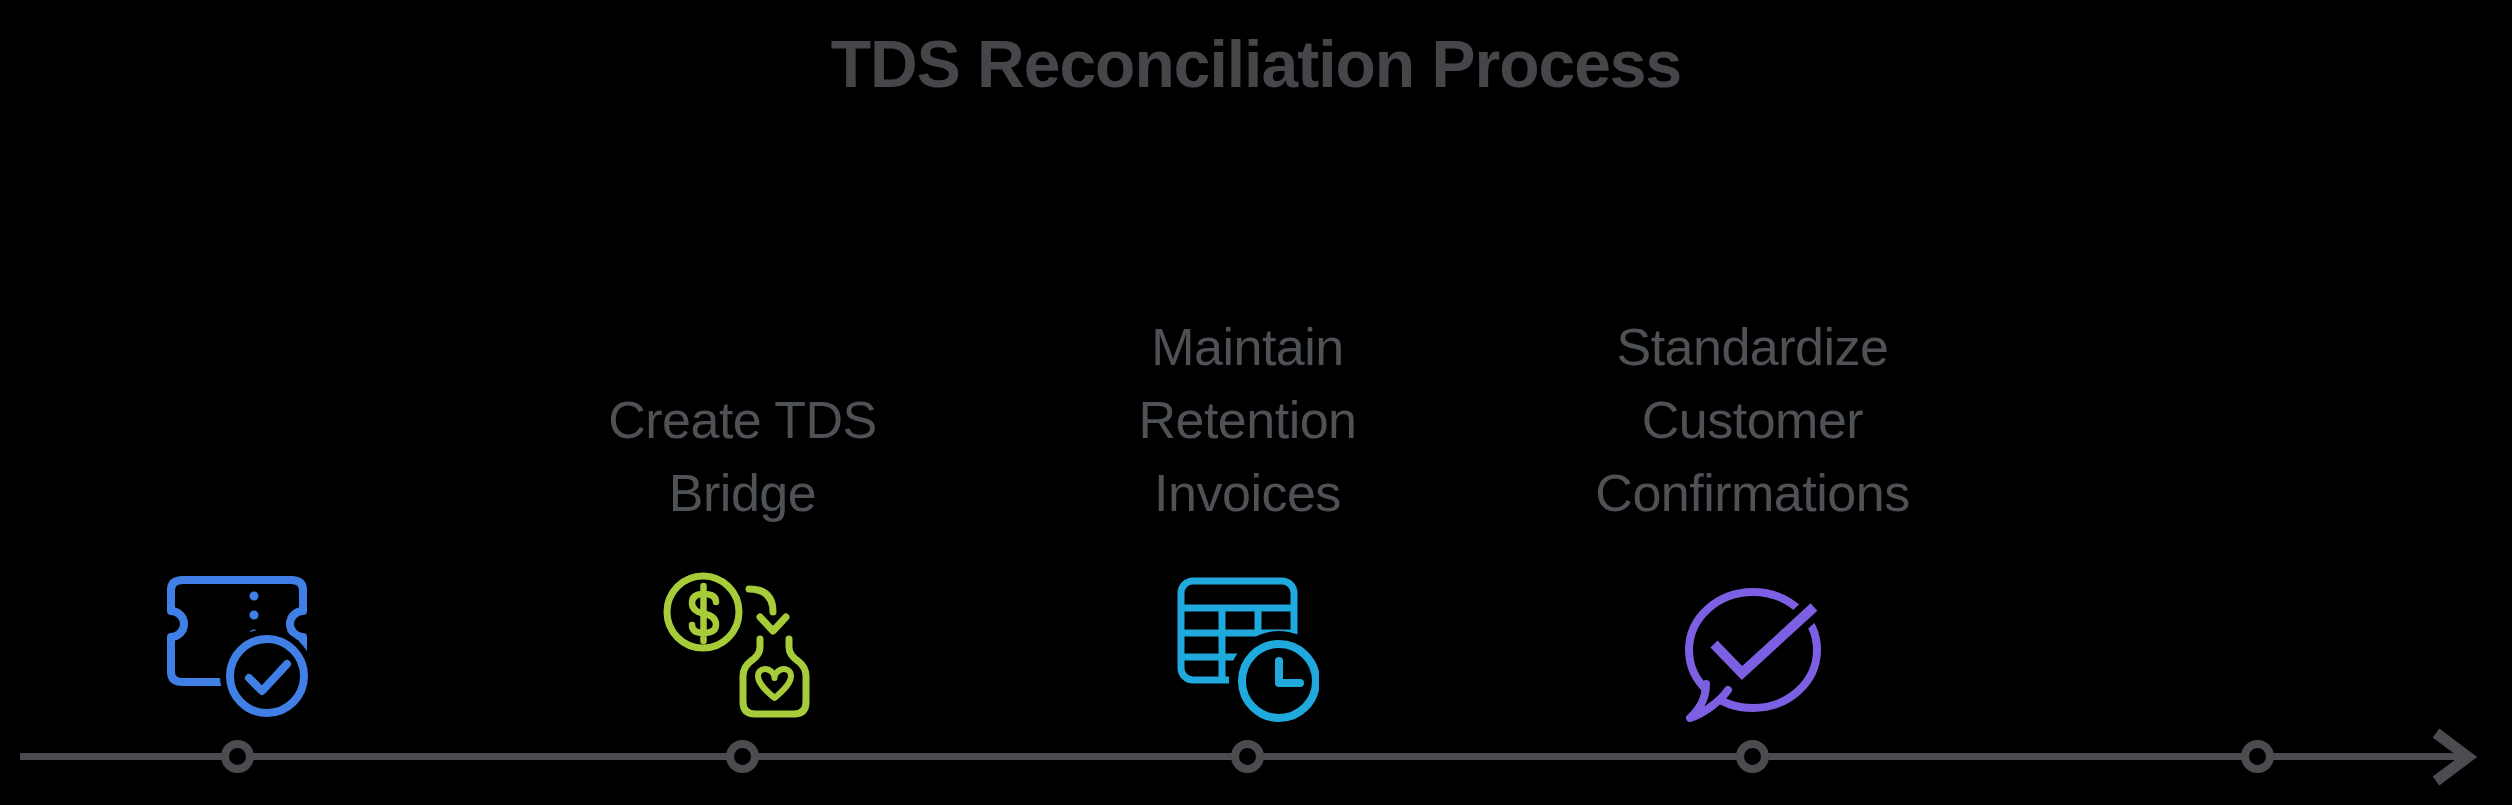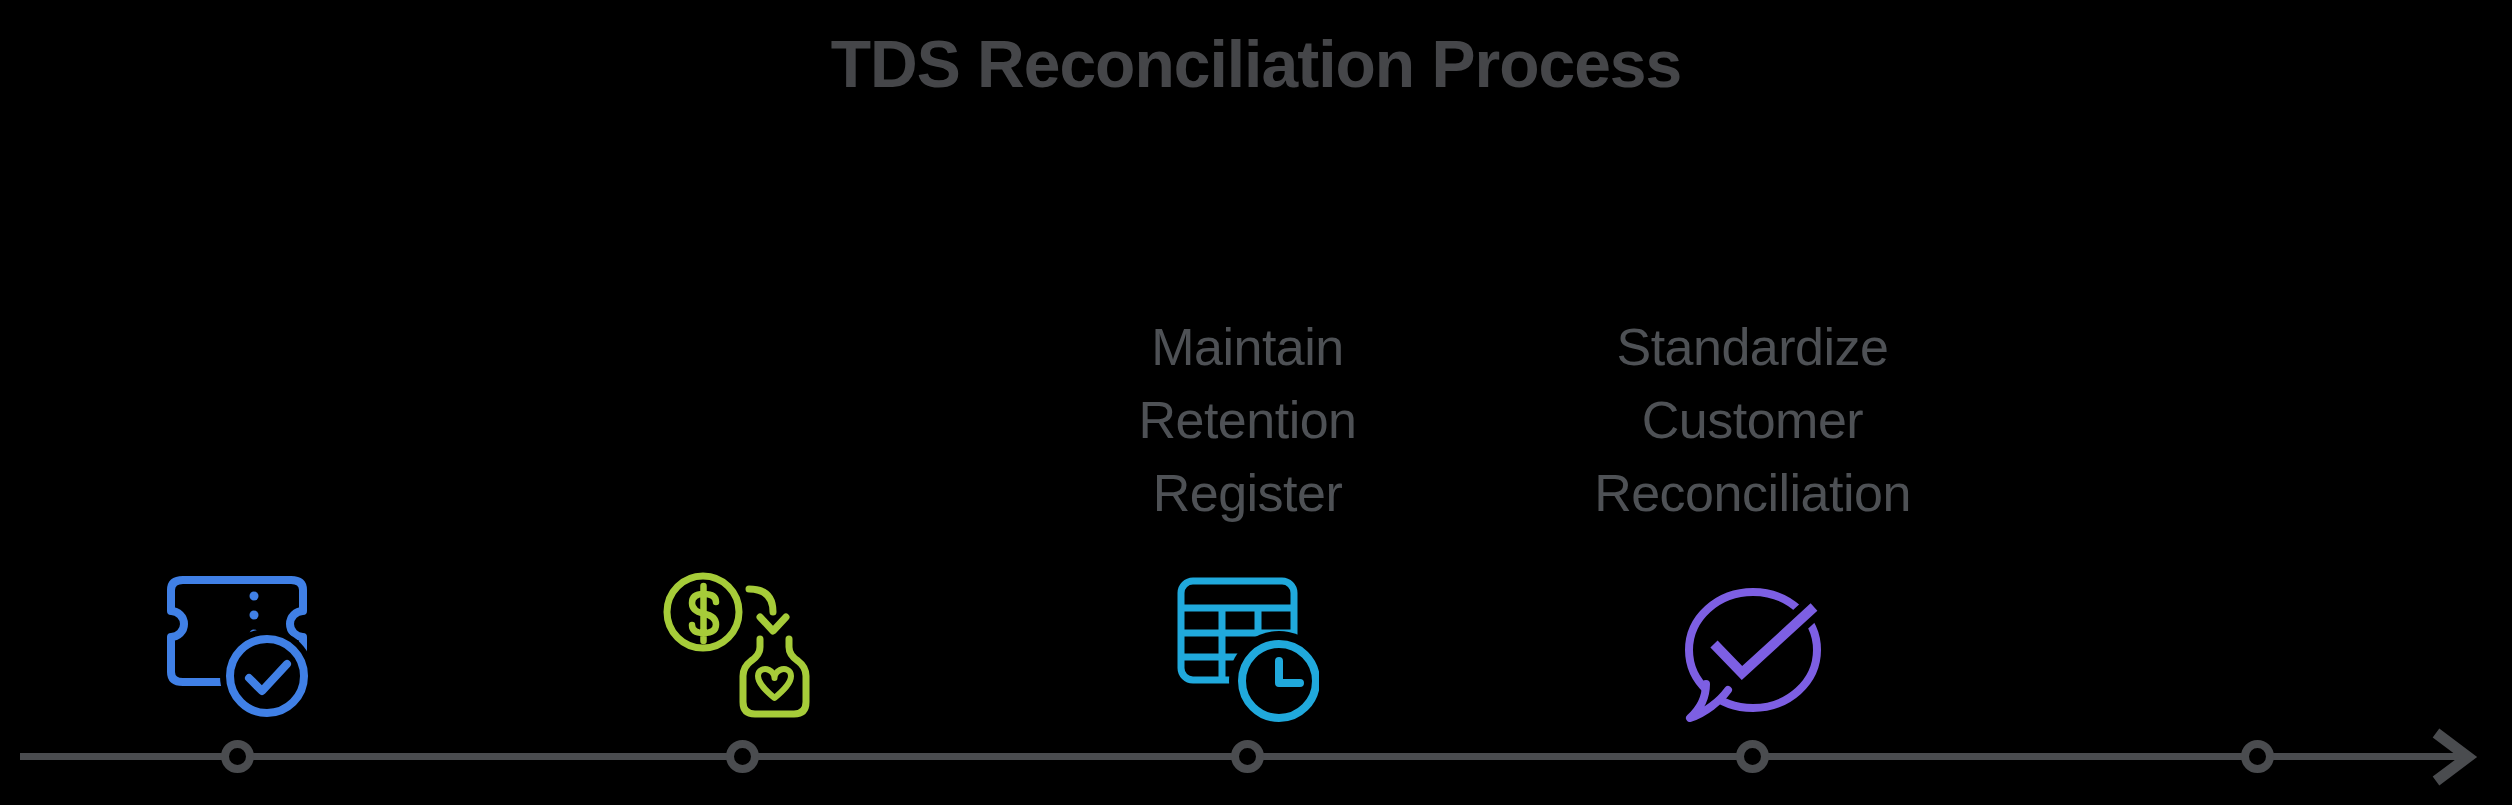--- a/index.html
+++ b/index.html
@@ -56,51 +56,53 @@
           <circle cx="91" cy="62" r="4.5" fill="#4080e6"></circle>
           <circle cx="104" cy="104" r="47" fill="#000000"></circle>
           <circle cx="104" cy="104" r="37" fill="none" stroke="#4080e6" stroke-width="8"></circle>
           <path d="M 86 106 L 99 119 L 124 92" fill="none" stroke="#4080e6" stroke-width="8" stroke-linecap="round" stroke-linejoin="round"></path>
         </svg>
       </div>
     </div>
 
 
     <div class="step">
+      <div class="step-label">Create TDS
+Bridge</div>
       <div class="icon-box">
         <svg width="160" height="150" viewBox="0 0 160 150">
           <circle cx="40" cy="40" r="36" fill="none" stroke="#a6cc39" stroke-width="7"></circle>
           <path d="M 53 30 Q 53 22 40.5 22 Q 29 22 29 31 Q 29 39 40.5 41.5 Q 53 44 53 52.5 Q 53 61 40.5 61 Q 29 61 29 53 M 40.5 14 V 69" fill="none" stroke="#a6cc39" stroke-width="6.5" stroke-linecap="round"></path>
           <path d="M 86 17 Q 110 17 110 40" fill="none" stroke="#a6cc39" stroke-width="7" stroke-linecap="round"></path>
           <path d="M 97 45 L 110 59 L 123 45" fill="none" stroke="#a6cc39" stroke-width="7" stroke-linecap="round" stroke-linejoin="round"></path>
           <path d="M 97 67 V 75 Q 97 83 88 89 Q 80 95 80 104 V 130 Q 80 142 92 142 H 131 Q 143 142 143 130 V 104 Q 143 95 135 89 Q 126 83 126 75 V 67" fill="none" stroke="#a6cc39" stroke-width="7" stroke-linecap="round" stroke-linejoin="round"></path>
           <path d="M 111.5 126 C 102 118 95 111 95 104 C 95 98 101 95.5 106 98 C 109.5 99.8 111.5 103 111.5 106 C 111.5 103 113.5 99.8 117 98 C 122 95.5 128 98 128 104 C 128 111 121 118 111.5 126 Z" fill="none" stroke="#a6cc39" stroke-width="6" stroke-linejoin="round"></path>
         </svg>
       </div>
     </div>
 
     <div class="step">
       <div class="step-label">Maintain
 Retention
-Register</div>
+Invoices</div>
       <div class="icon-box">
         <svg width="142" height="145" viewBox="0 0 142 145">
           <rect x="4" y="4" width="113" height="99" rx="12" fill="none" stroke="#20a9dc" stroke-width="7"></rect>
           <path d="M 4 31 H 117 M 4 56 H 117 M 4 80 H 117 M 45 31 V 103 M 81 31 V 56" fill="none" stroke="#20a9dc" stroke-width="7"></path>
           <circle cx="102" cy="104" r="50" fill="#000000"></circle>
           <circle cx="102" cy="104" r="37" fill="none" stroke="#20a9dc" stroke-width="8"></circle>
           <path d="M 102 84 V 106 H 123" fill="none" stroke="#20a9dc" stroke-width="8" stroke-linecap="round" stroke-linejoin="round"></path>
         </svg>
       </div>
     </div>
 
     <div class="step">
       <div class="step-label">Standardize
 Customer
-Reconciliation</div>
+Confirmations</div>
       <div class="icon-box">
         <svg width="150" height="142" viewBox="0 0 150 142">
           <ellipse cx="75" cy="70" rx="64" ry="58" fill="none" stroke="#7d5fe3" stroke-width="8"></ellipse>
           <path d="M 28 104 C 28 118 22 129 12 138 C 27 133 42 121 50 110" fill="#000000" stroke="#7d5fe3" stroke-width="8" stroke-linecap="round" stroke-linejoin="round"></path>
           <path d="M 36 64 L 64 93 L 136 27" fill="none" stroke="#000000" stroke-width="24"></path>
           <path d="M 36 64 L 64 93 L 136 27" fill="none" stroke="#7d5fe3" stroke-width="10"></path>
         </svg>
       </div>
     </div>
 

